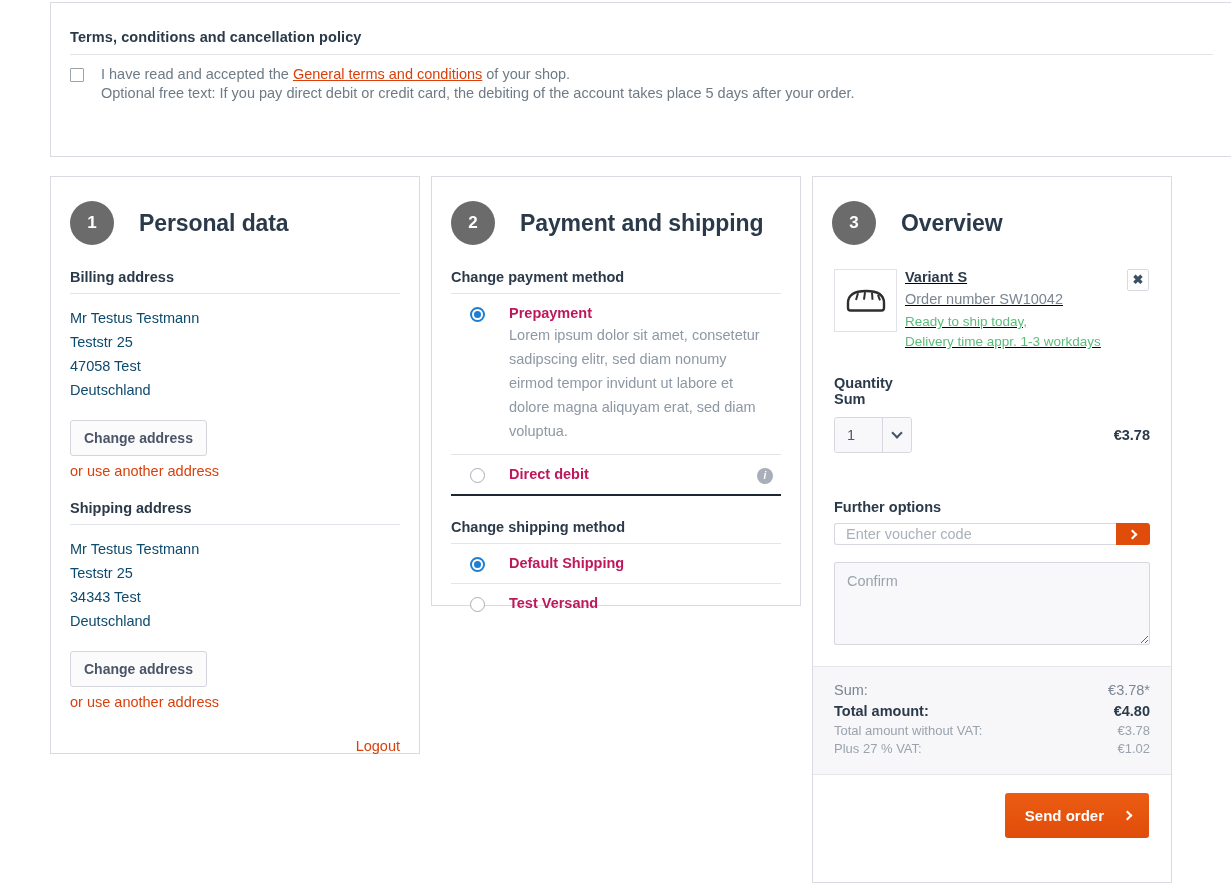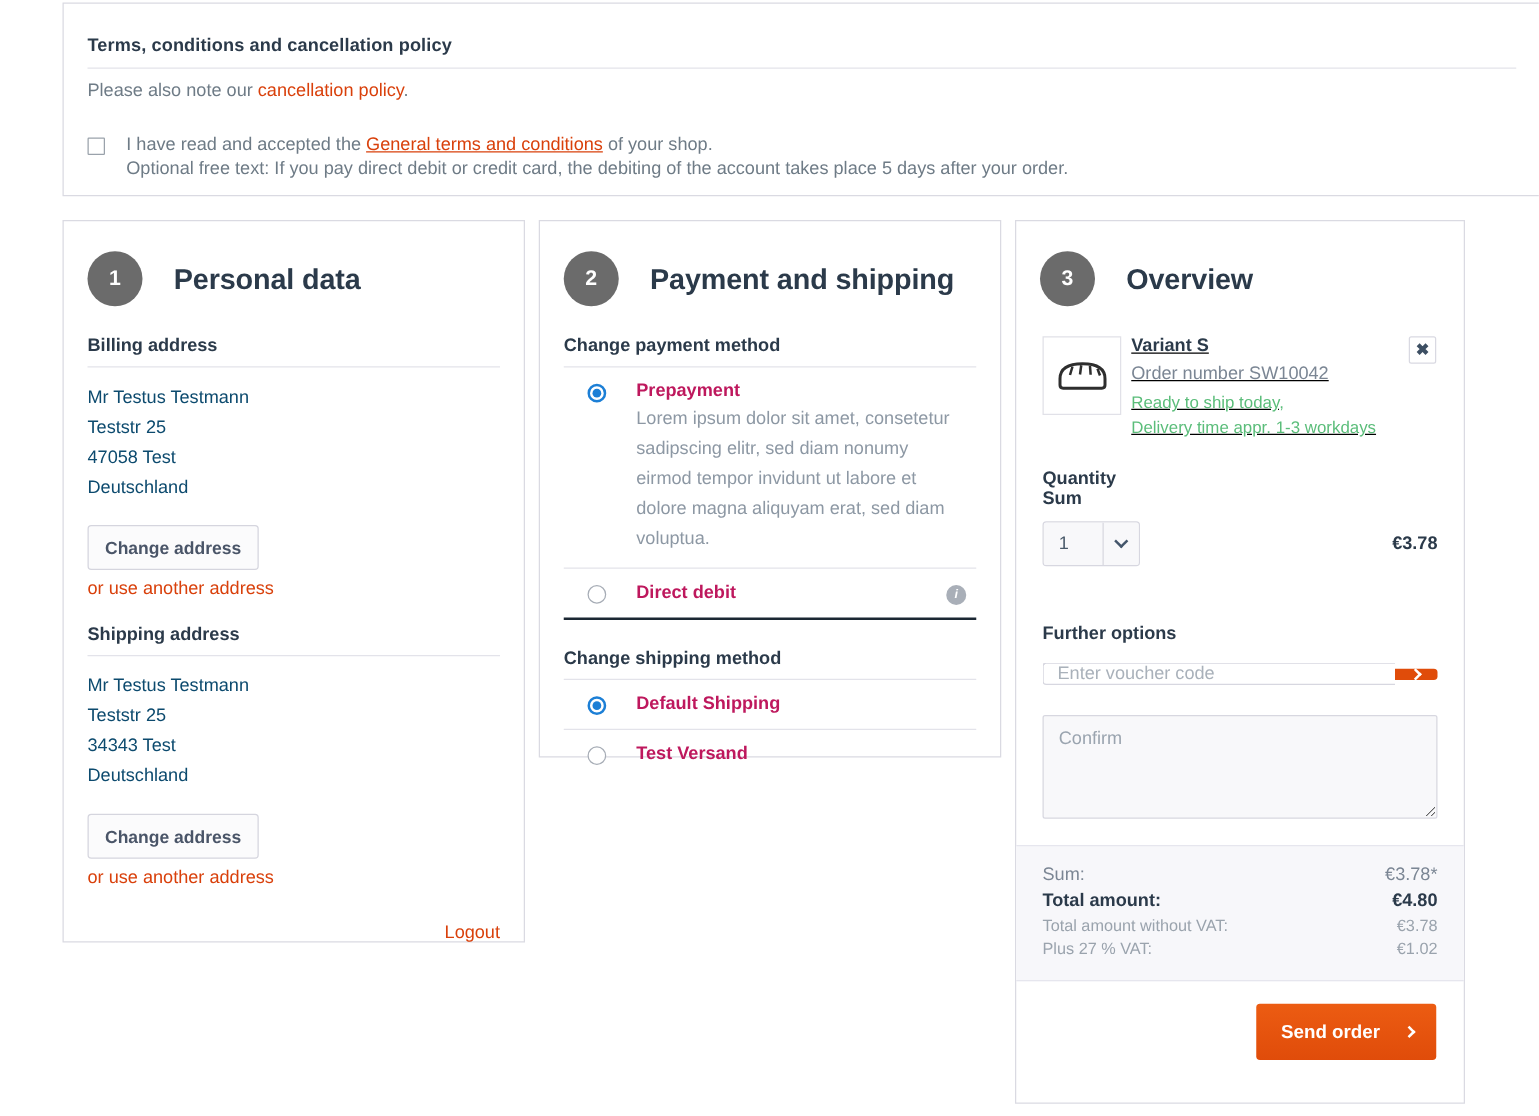--- a/index.html
+++ b/index.html
@@ -309,21 +309,21 @@
   
   .further {
     padding: 46px 21px 0 21px;
   }
   .further-h {
     font-size: 14.5px;
     font-weight: bold;
     color: #2b3a4a;
     margin-bottom: 8px;
   }
-  .voucher-wrap { display: flex; height: 32px; align-items: center; }
+  .voucher-wrap { display: flex; height: 22px; }
   .voucher-input {
     flex: 1;
     border: 1px solid #d7d7e0;
     border-right: none;
     background: #fff;
     font-size: 14.5px;
     color: #4a5a6a;
     padding: 0 11px;
     outline: none;
     font-family: "Liberation Sans", sans-serif;
@@ -411,23 +411,20 @@
     font-family: "Liberation Sans", sans-serif;
   }
 </style>
 </head>
 <body>
 
 <div class="page">
 
   <div class="panel" id="terms-panel">
     <div class="terms-title">Terms, conditions and cancellation policy</div>
-    <div class="terms-note">
-      <span>Please also note our </span><a href="#" class="redlink">cancellation policy</a><span>.</span>
-    </div>
     <div class="terms-accept-row">
       <span class="cbox"></span>
       <div class="terms-texts">
         <div><span>I have read and accepted the </span><a href="#" class="redlink u">General terms and conditions</a><span> of your shop.</span></div>
         <div>Optional free text: If you pay direct debit or credit card, the debiting of the account takes place 5 days after your order.</div>
       </div>
     </div>
   </div>
 
   <div class="panel" id="personal-panel">

